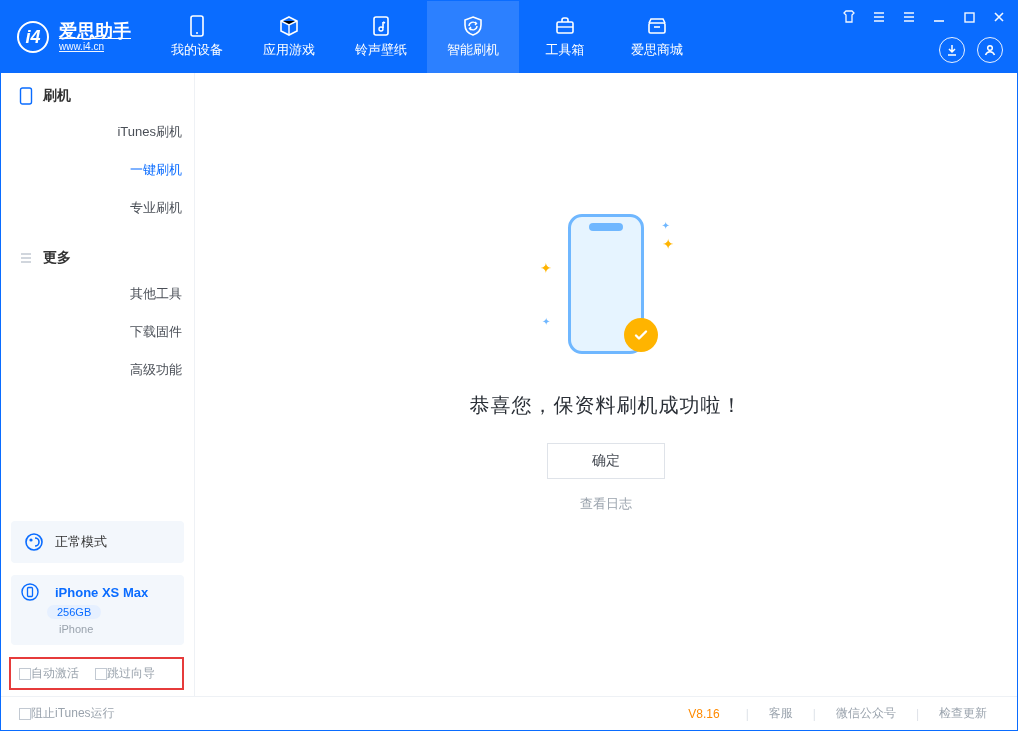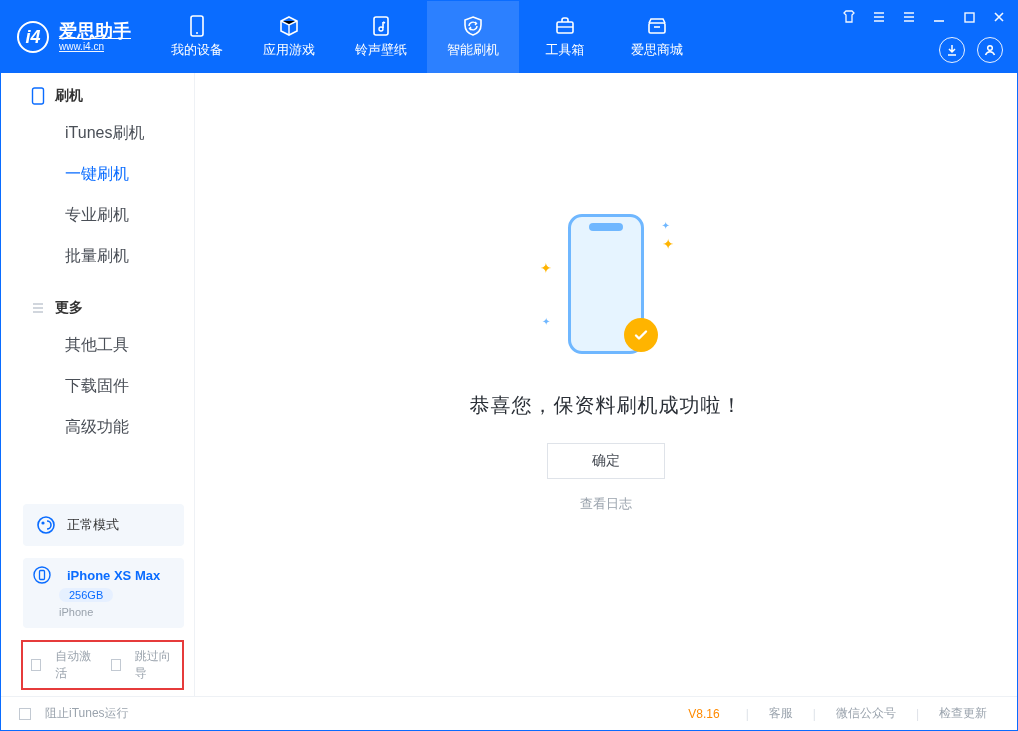--- a/index.html
+++ b/index.html
@@ -15,34 +15,34 @@
 .nav-tabs { display: flex; align-items: stretch; }
 .nav-tab { width: 92px; display: flex; flex-direction: column; align-items: center; justify-content: center; cursor: pointer; font-size: 13px; gap: 4px; position: relative; }
 .nav-tab.active { background: rgba(255,255,255,.14); }
 .nav-tab .tab-ico { height: 22px; display: flex; align-items: center; justify-content: center; }
 .titlebar-right { position: absolute; right: 8px; top: 6px; display: flex; align-items: center; gap: 10px; }
 .sys-btn { width: 20px; height: 20px; display: flex; align-items: center; justify-content: center; cursor: pointer; opacity: .95; }
 .titlebar-right2 { position: absolute; right: 14px; bottom: 10px; display: flex; gap: 12px; }
 .circ-btn { width: 26px; height: 26px; border: 1.5px solid rgba(255,255,255,.9); border-radius: 50%; display: flex; align-items: center; justify-content: center; cursor: pointer; }
 
 .body-area { flex: 1; display: flex; overflow: hidden; }
-.sidebar { width: 194px; border-right: 1px solid #eef1f5; display: flex; flex-direction: column; padding-left: 12px; }
+.sidebar { width: 194px; border-right: 1px solid #eef1f5; display: flex; flex-direction: column; }
 .side-group-hd { display: flex; align-items: center; gap: 10px; padding: 14px 18px 8px; color: #333; font-size: 14px; font-weight: 600; }
-.side-item { padding: 10px 12px 10px 52px; color: #4a4f57; font-size: 16px; cursor: pointer; }
+.side-item { padding: 10px 12px 10px 52px; color: #4a4f57; font-size: 13px; cursor: pointer; text-align: right; }
 .side-item.active { color: #0a6cff; }
 .side-spacer { flex: 1; }
 .side-card { margin: 6px 10px; background: #f3f7fc; border-radius: 4px; padding: 10px 12px; display: flex; align-items: center; gap: 10px; color: #333; font-size: 13px; }
 .side-card .ic { width: 22px; height: 22px; display: flex; align-items: center; justify-content: center; }
 .device-card { margin: 6px 10px 6px; background: #f3f7fc; border-radius: 4px; padding: 8px 10px 10px; }
 .device-row { display: flex; align-items: center; gap: 16px; }
 .device-name { color: #0a6cff; font-weight: 700; font-size: 13px; }
 .device-badge { display: inline-block; background: #e6f0ff; color: #0a6cff; border-radius: 10px; padding: 1px 10px; font-size: 11px; margin-top: 4px; margin-left: 26px; }
-.device-sub { color: #9aa3ad; font-size: 11px; margin-left: 26px; margin-top: 3px; }
+.device-sub { color: #9aa3ad; font-size: 11px; margin-left: 38px; margin-top: 3px; }
 .highlight-box { margin: 6px 10px 6px 8px; border: 2px solid #e63b3b; padding: 6px 8px; display: flex; gap: 16px; align-items: center; }
-.chk { display: flex; align-items: center; gap: 14px; color: #9aa3ad; font-size: 12px; cursor: pointer; }
+.chk { display: flex; align-items: center; gap: 0; color: #9aa3ad; font-size: 12px; cursor: pointer; }
 .chk .box { width: 12px; height: 12px; border: 1px solid #c2c9d2; background: #fff; }
 
 .main { flex: 1; position: relative; display: flex; flex-direction: column; align-items: center; justify-content: center; }
 .success-illu { width: 120px; height: 170px; position: relative; margin-top: -60px; }
 .phone-shape { position: absolute; left: 22px; top: 18px; width: 76px; height: 140px; border: 3px solid #6fb7ff; border-radius: 14px; background: #e6f4ff; }
 .phone-shape::before { content: ""; position: absolute; top: 6px; left: 50%; transform: translateX(-50%); width: 34px; height: 8px; border-radius: 6px; background: #6fb7ff; }
 .badge-check { position: absolute; right: 8px; bottom: 14px; width: 34px; height: 34px; border-radius: 50%; background: #ffb400; display: flex; align-items: center; justify-content: center; }
 .spark { position: absolute; color: #ffb400; font-size: 14px; }
 .spark.a { left: -6px; top: 64px; }
 .spark.b { left: -4px; top: 120px; color: #6fb7ff; font-size: 10px; }
@@ -188,21 +188,20 @@
         <span>
             <svg width="14" height="18" viewBox="0 0 14 18">
               <rect x="1.5" y="1" width="11" height="16" rx="2" fill="none" stroke="#0a6cff" stroke-width="1.4"></rect>
             </svg>
           </span>
         <span>刷机</span>
       </div>
       <div class="side-item">iTunes刷机</div>
       <div class="side-item active">一键刷机</div>
       <div class="side-item">专业刷机</div>
-      <div class="side-item">批量刷机</div>
 
       <div class="side-group-hd" style="margin-top:8px">
         <span>
             <svg width="14" height="14" viewBox="0 0 14 14">
               <path d="M2 3h10M2 7h10M2 11h10" stroke="#c2c9d2" stroke-width="1.6"></path>
             </svg>
           </span>
         <span>更多</span>
       </div>
       <div class="side-item">其他工具</div>

